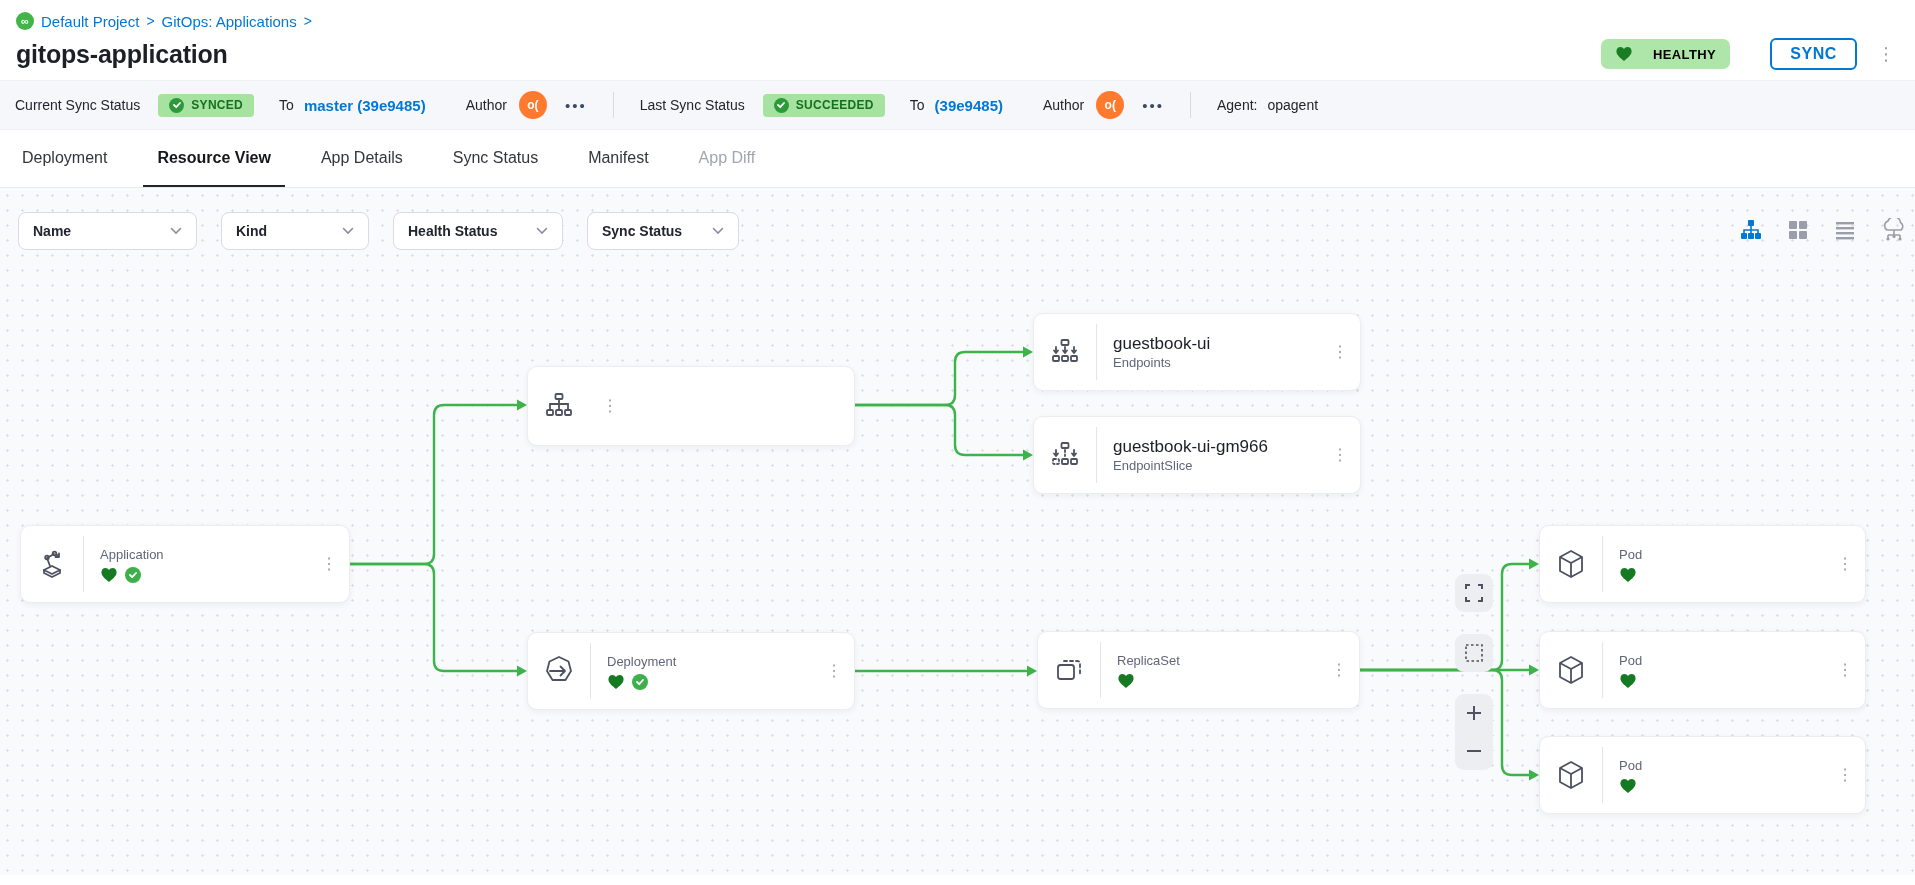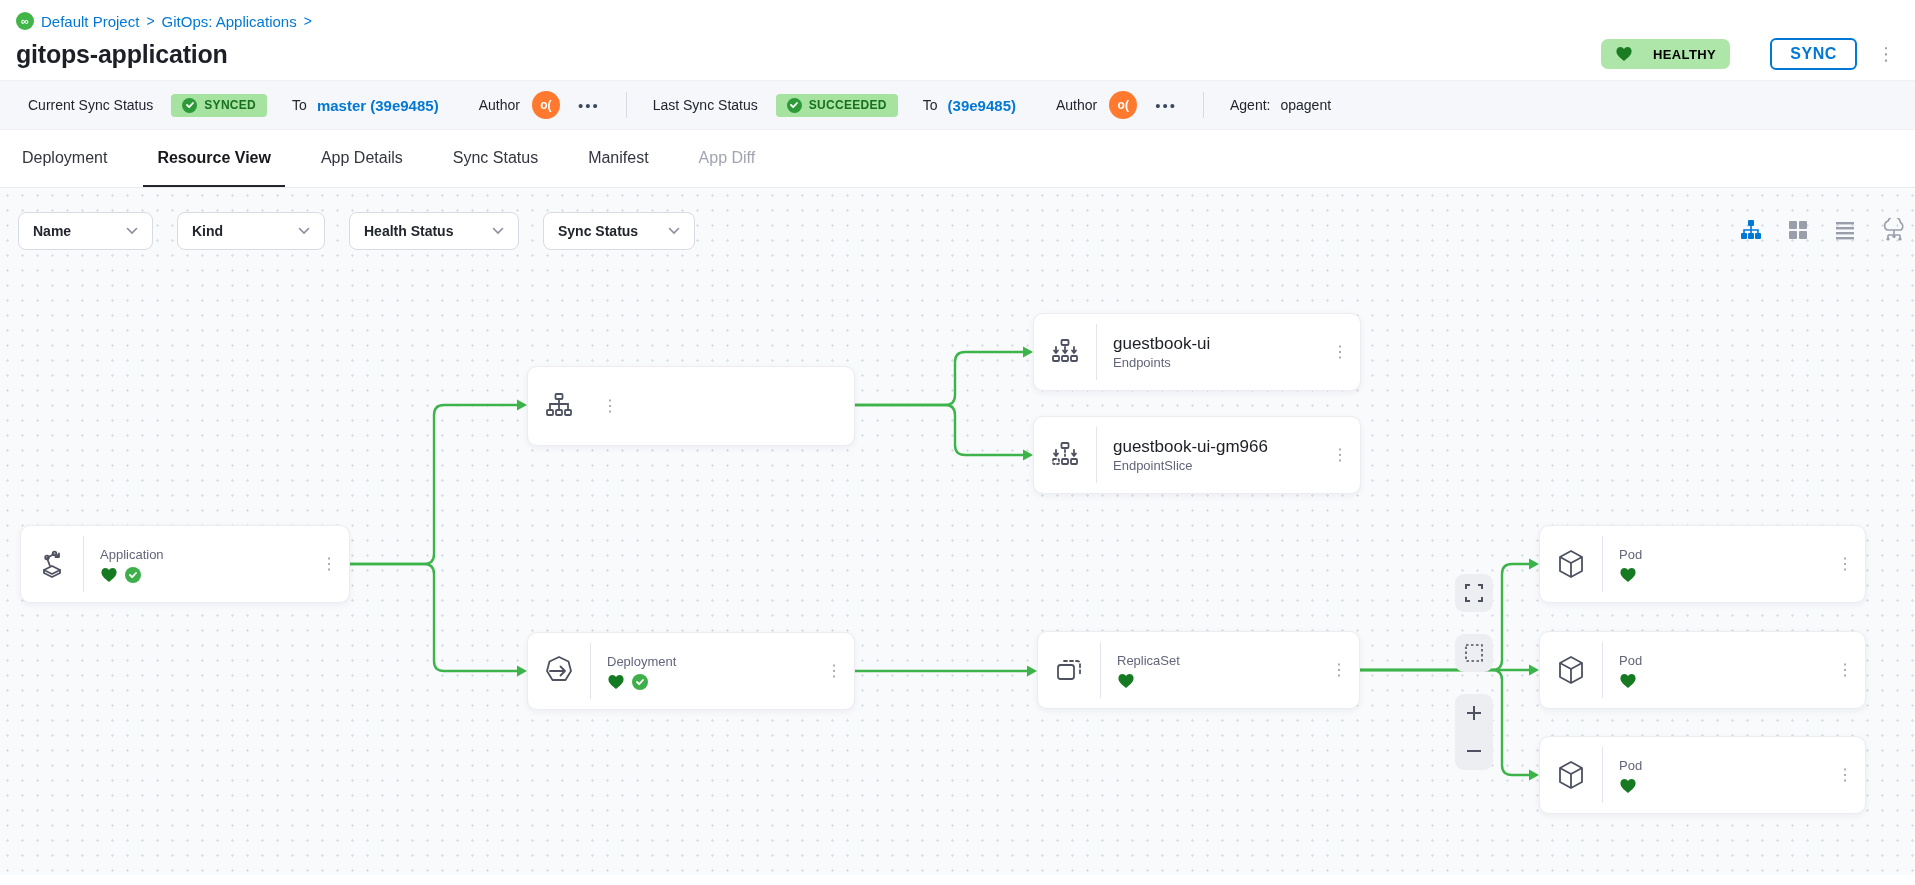--- a/index.html
+++ b/index.html
@@ -19,21 +19,21 @@
   .header-actions { display:flex; align-items:center; gap:16px; }
   .health-badge { display:flex; align-items:center; gap:20px; background:#aee5a8; color:#000000;
     font-size:13px; font-weight:700; border-radius:7px; padding:6px 14px; letter-spacing:0.4px; }
   .sync-btn { border:2px solid #0278d5; background:#fff; color:#0278d5; font-weight:700;
     font-size:16px; letter-spacing:0.6px; border-radius:6px; padding:5px 18px; cursor:pointer;
     font-family:"Liberation Sans", sans-serif;margin-left:24px; }
   .dots-v { color:#9a9eab; font-size:18px; line-height:1; cursor:pointer; padding:2px 4px; }
 
   
   .statusbar { height:50px; background:#f6f7fa; border-top:1px solid #eef0f3; border-bottom:1px solid #eef0f3;
-    display:flex; align-items:center; padding:0 28px; font-size:14px; }
+    display:flex; align-items:center; padding:0 15px; font-size:14px; }
   .sb-label { color:#22252e; }
   .sb-badge { display:flex; align-items:center; gap:7px; background:#a6e2a0; color:#17701f;
     font-size:12px; font-weight:700; border-radius:4px; padding:4px 11px; margin-left:18px; letter-spacing:0.3px; }
   .badge-check { width:15px; height:15px; border-radius:50%; background:#2c9a39; display:flex;
     align-items:center; justify-content:center; }
   .sb-to { margin-left:25px; }
   .sb-rev { color:#0278d5; font-weight:700; margin-left:10px; font-size:15px; cursor:pointer; }
   .sb-author { margin-left:40px; }
   .avatar { width:28px; height:28px; border-radius:50%; background:#ff7a2f; color:#fff; font-size:12px;
     font-weight:700; display:flex; align-items:center; justify-content:center; margin-left:12px; }
@@ -185,21 +185,21 @@
         <path d="M1033 164 l-10 -5.5 v11 z"></path>
         <path d="M1033 267 l-10 -5.5 v11 z"></path>
         <path d="M1037 483 l-10 -5.5 v11 z"></path>
         <path d="M1539 376 l-10 -5.5 v11 z"></path>
         <path d="M1539 482 l-10 -5.5 v11 z"></path>
         <path d="M1539 587 l-10 -5.5 v11 z"></path>
       </g>
     </svg>
 
     <div class="filters">
-      <div class="filter-dd" style="width:135px">
+      <div class="filter-dd" style="width:179px">
         <span class="lbl">Name</span>
         <svg width="12" height="8" viewBox="0 0 12 8">
             <path d="M1.5 1.5 L6 6 L10.5 1.5" stroke="#8a8da0" stroke-width="1.6" fill="none" stroke-linecap="round"></path>
           </svg>
       </div>
       <div class="filter-dd" style="width:148px">
         <span class="lbl">Kind</span>
         <svg width="12" height="8" viewBox="0 0 12 8">
             <path d="M1.5 1.5 L6 6 L10.5 1.5" stroke="#8a8da0" stroke-width="1.6" fill="none" stroke-linecap="round"></path>
           </svg>

